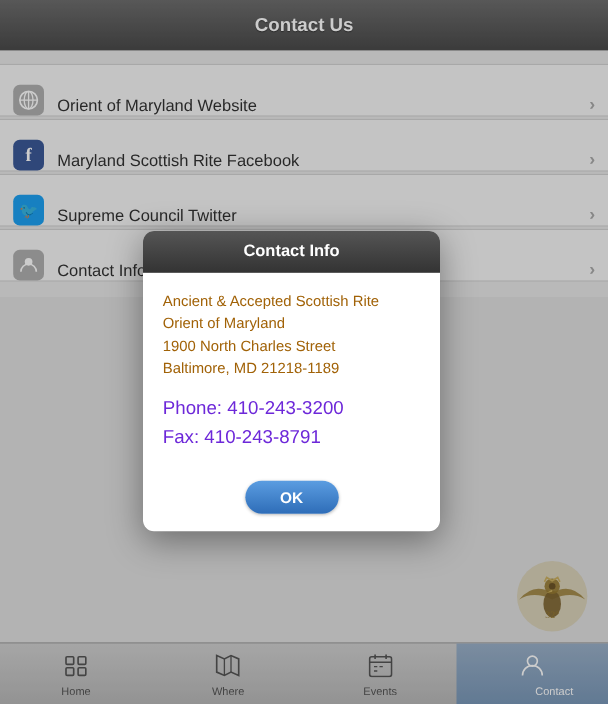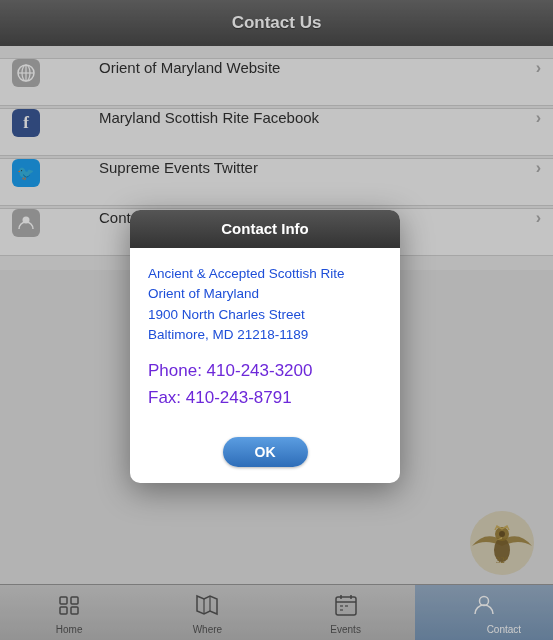--- a/index.html
+++ b/index.html
@@ -33,25 +33,24 @@
       padding: 12px 0;
     }
 
     .list-item {
       background: #f5f5f5;
       border-top: 1px solid #d0d0d0;
       border-bottom: 1px solid #d0d0d0;
       margin-bottom: 2px;
       height: 48px;
       display: flex;
-      align-items: flex-start;
+      align-items: flex-end;
       padding: 0 12px;
       cursor: pointer;
       position: relative;
-      gap: 47px;
     }
 
     .list-icon {
       width: 28px;
       height: 28px;
       border-radius: 6px;
       margin-right: 12px;
       display: flex;
       align-items: center;
       justify-content: center;
@@ -150,21 +149,21 @@
     .modal-title {
       color: #fff;
       font-size: 15px;
       font-weight: 600;
     }
     .modal-body {
       padding: 16px 18px;
     }
     .modal-address {
       font-size: 13.5px;
-      color: #1d4ed8;
+      color: #a16207;
       line-height: 1.5;
       margin-bottom: 12px;
     }
     .modal-phone {
       font-size: 17px;
       color: #6d28d9;
       line-height: 1.6;
     }
     .modal-footer {
       display: flex;
@@ -210,21 +209,21 @@
       <span style="color:#fff; font-size:17px; font-weight:bold; font-family:Georgia,serif;">f</span>
     </div>
     <span class="list-item-label">Maryland Scottish Rite Facebook</span>
     <span class="chevron">›</span>
   </div>
 
   <div class="list-item">
     <div class="list-icon icon-twitter">
       <span style="color:#fff; font-size:14px; font-weight:bold;">🐦</span>
     </div>
-    <span class="list-item-label">Supreme Events Twitter</span>
+    <span class="list-item-label">Supreme Council Twitter</span>
     <span class="chevron">›</span>
   </div>
 
   <div class="list-item">
     <div class="list-icon icon-contact">
       <svg width="18" height="18" viewBox="0 0 18 18" fill="white" xmlns="http://www.w3.org/2000/svg">
         <circle cx="9" cy="6" r="3.5" fill="white"></circle>
         <path d="M2 15c0-3.866 3.134-7 7-7s7 3.134 7 7" stroke="white" stroke-width="1.5" fill="none"></path>
       </svg>
     </div>

